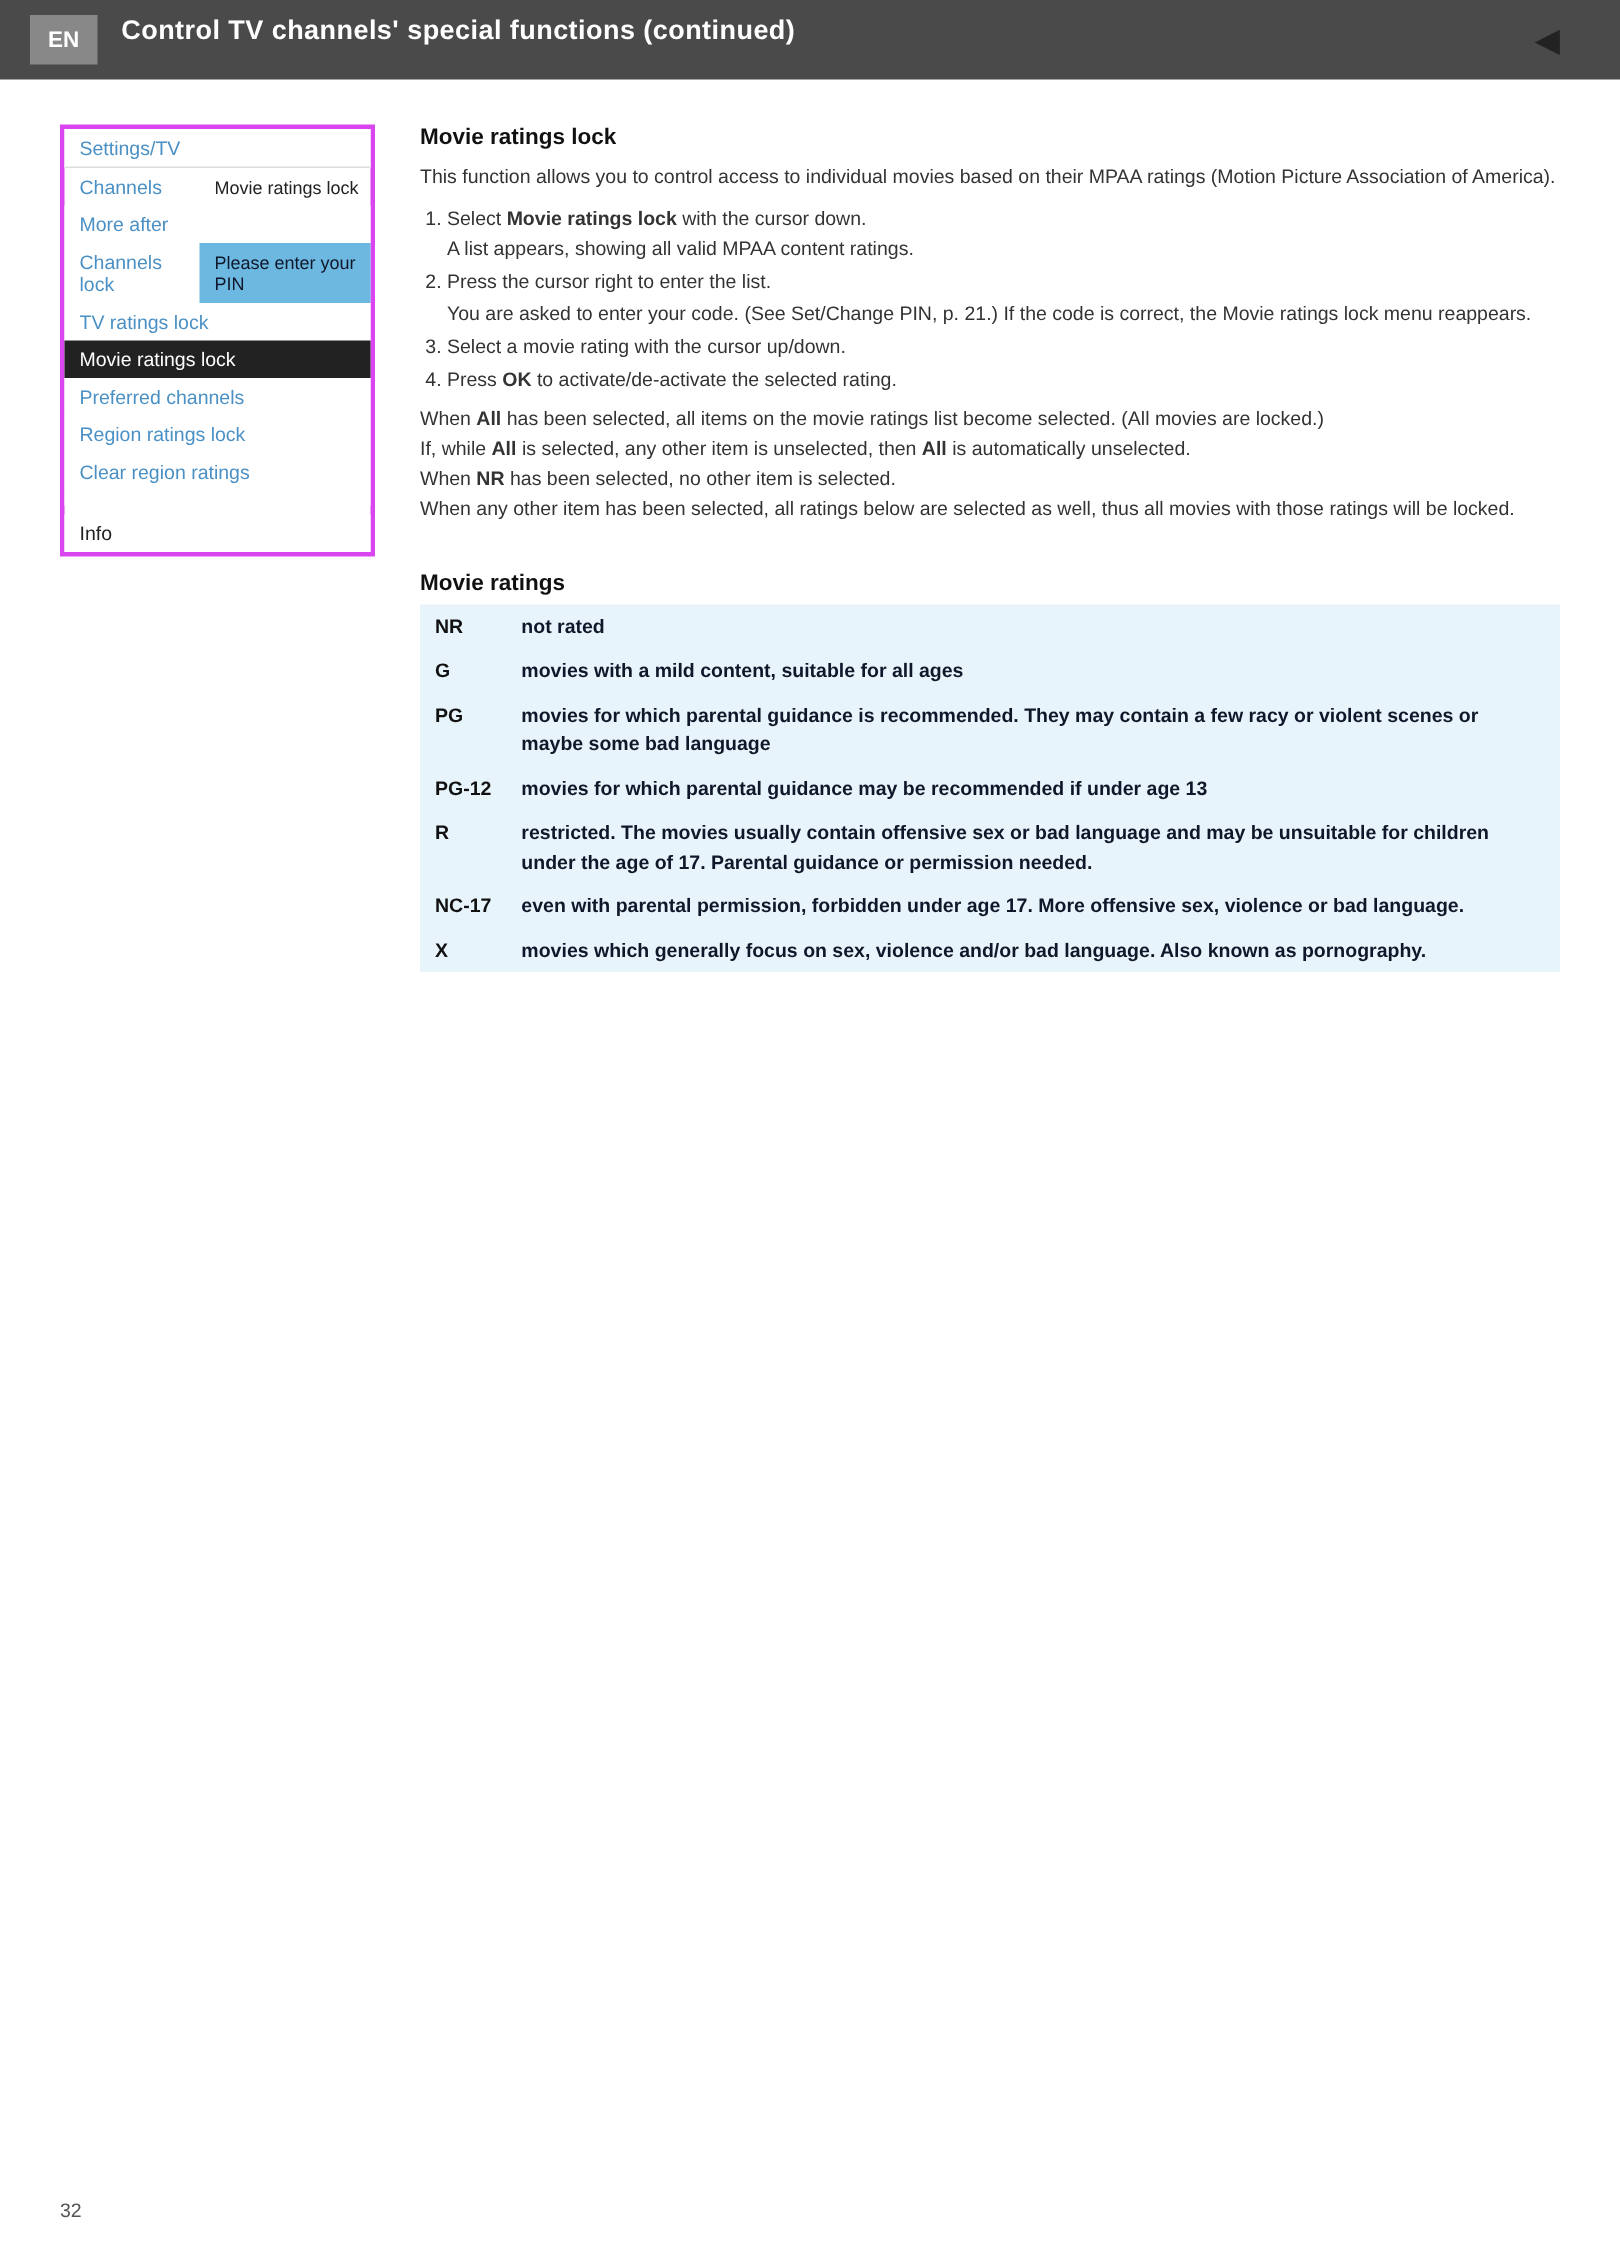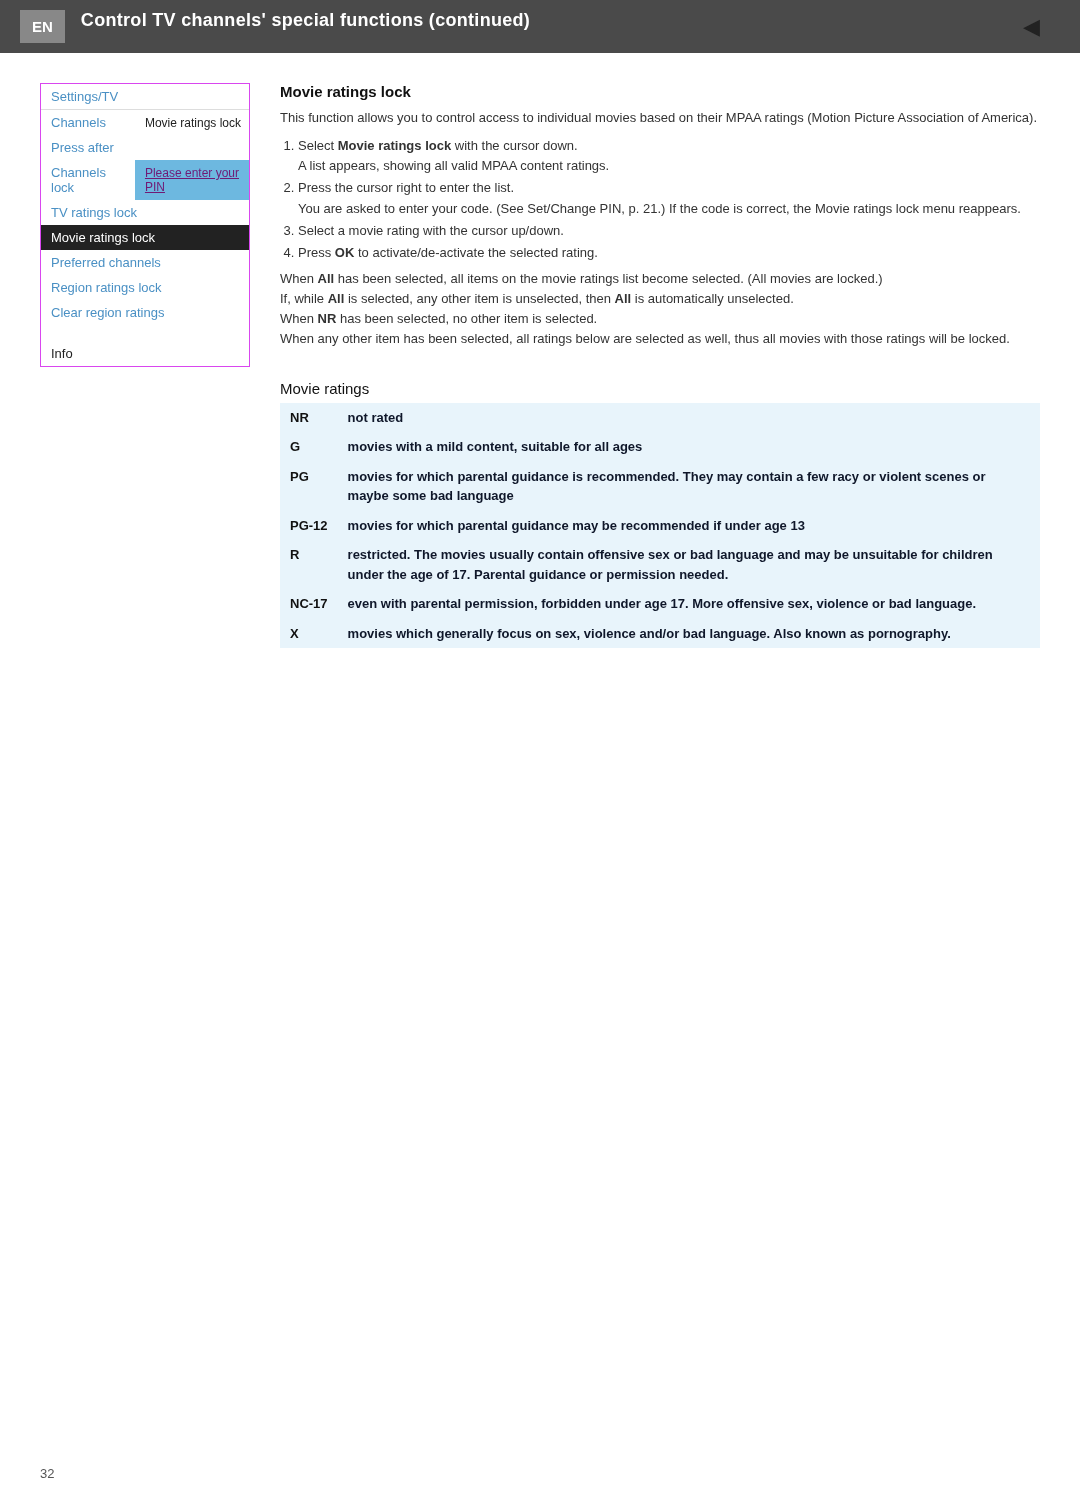--- a/index.html
+++ b/index.html
@@ -55,21 +55,21 @@
     }
 
     
     .left-panel {
       min-width: 200px;
       width: 210px;
       flex-shrink: 0;
     }
 
     .menu-box {
-      border: 1px solid #d946ef;
+      border: 3px solid #d946ef;
       font-size: 13px;
     }
 
     .menu-header {
       background: #fff;
       color: #4a90c4;
       padding: 5px 10px;
       font-weight: normal;
       border-bottom: 1px solid #ddd;
     }
@@ -90,25 +90,24 @@
     }
 
     .menu-item.info-item {
       color: #222;
       margin-top: 6px;
     }
 
     
     .pin-popup {
       background: #6db8e0;
-      color: #701a75;
+      color: #0f172a;
       padding: 6px 10px;
       font-size: 12px;
       margin-left: 2px;
-      text-decoration: underline;
     }
 
     .channels-row {
       display: flex;
       align-items: center;
     }
     .channels-label {
       padding: 5px 10px;
       color: #4a90c4;
       flex: 1;
@@ -155,21 +154,21 @@
     .paragraph-block {
       margin-bottom: 8px;
     }
 
     
     .ratings-section {
       margin-top: 30px;
     }
 
     .ratings-title {
-      font-weight: normal;
+      font-weight: bold;
       font-size: 15px;
       margin-bottom: 6px;
       color: #111;
     }
 
     .ratings-table {
       width: 100%;
       border-collapse: collapse;
       background: #e8f4fb;
       font-size: 13px;
@@ -215,21 +214,21 @@
 
   <div class="left-panel">
     <div class="menu-box">
       <div class="menu-header">Settings/TV</div>
 
       <div class="channels-row">
         <div class="channels-label blue-text">Channels</div>
         <div class="channels-value">Movie ratings lock</div>
       </div>
 
-      <div class="menu-item blue-text">Press after</div>
+      <div class="menu-item blue-text">More after</div>
 
       <div style="display:flex; align-items:flex-end;">
         <div class="menu-item blue-text" style="flex:1;">Channels lock</div>
         <div style="display:flex; flex-direction:column; justify-content:center;">
           <div class="pin-popup">
             <div>Please enter your</div>
             <div>PIN</div>
           </div>
         </div>
       </div>

